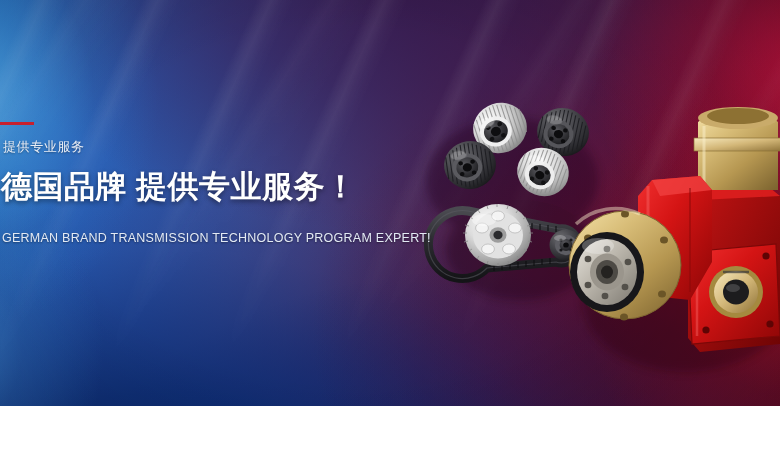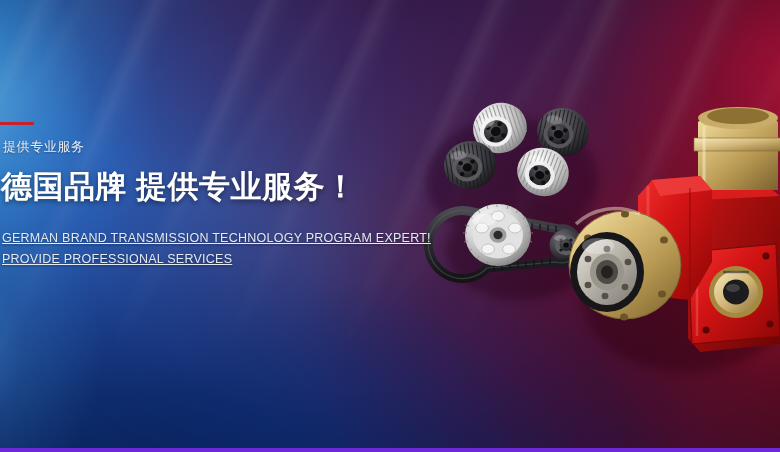--- a/index.html
+++ b/index.html
@@ -7,23 +7,23 @@
     padding: 0;
     background: #ffffff;
   }
   body {
     font-family: "Liberation Sans", "DejaVu Sans", sans-serif;
   }
 
   #banner {
     position: relative;
     width: 780px;
-    height: 452px;
+    height: 406px;
     overflow: hidden;
-    background: #6d28d9;
+    background: #000000;
   }
 
   
   .bg-layer {
     position: absolute;
     left: 0;
     top: 0;
     width: 780px;
     height: 448px;
     overflow: hidden;
@@ -205,21 +205,20 @@
 
   .sub-en {
     position: absolute;
     left: 2px;
     font-size: 12.5px;
     line-height: 16px;
     color: #e3eaf4;
     letter-spacing: 0.25px;
     white-space: nowrap;
     text-shadow: 0 1px 2px rgba(0,0,0,0.4);
-    text-decoration: underline;
   }
   .sub-en-1 { top: 230px; }
   .sub-en-2 { top: 251px; }
 </style>
 </head>
 <body>
 
 <div id="banner">
 
   <div class="bg-layer bg-base"></div>
@@ -559,16 +558,15 @@
 
   <div class="copy">
     <div class="rule"></div>
 
     <div class="eyebrow">提供专业服务</div>
 
     <div class="headline">德国品牌 提供专业服务！</div>
 
     <div class="sub-en sub-en-1">GERMAN BRAND TRANSMISSION TECHNOLOGY PROGRAM EXPERT!</div>
 
-    <div class="sub-en sub-en-2">PROVIDE PROFESSIONAL SERVICES</div>
   </div>
 
 </div>
 
 </body></html>

